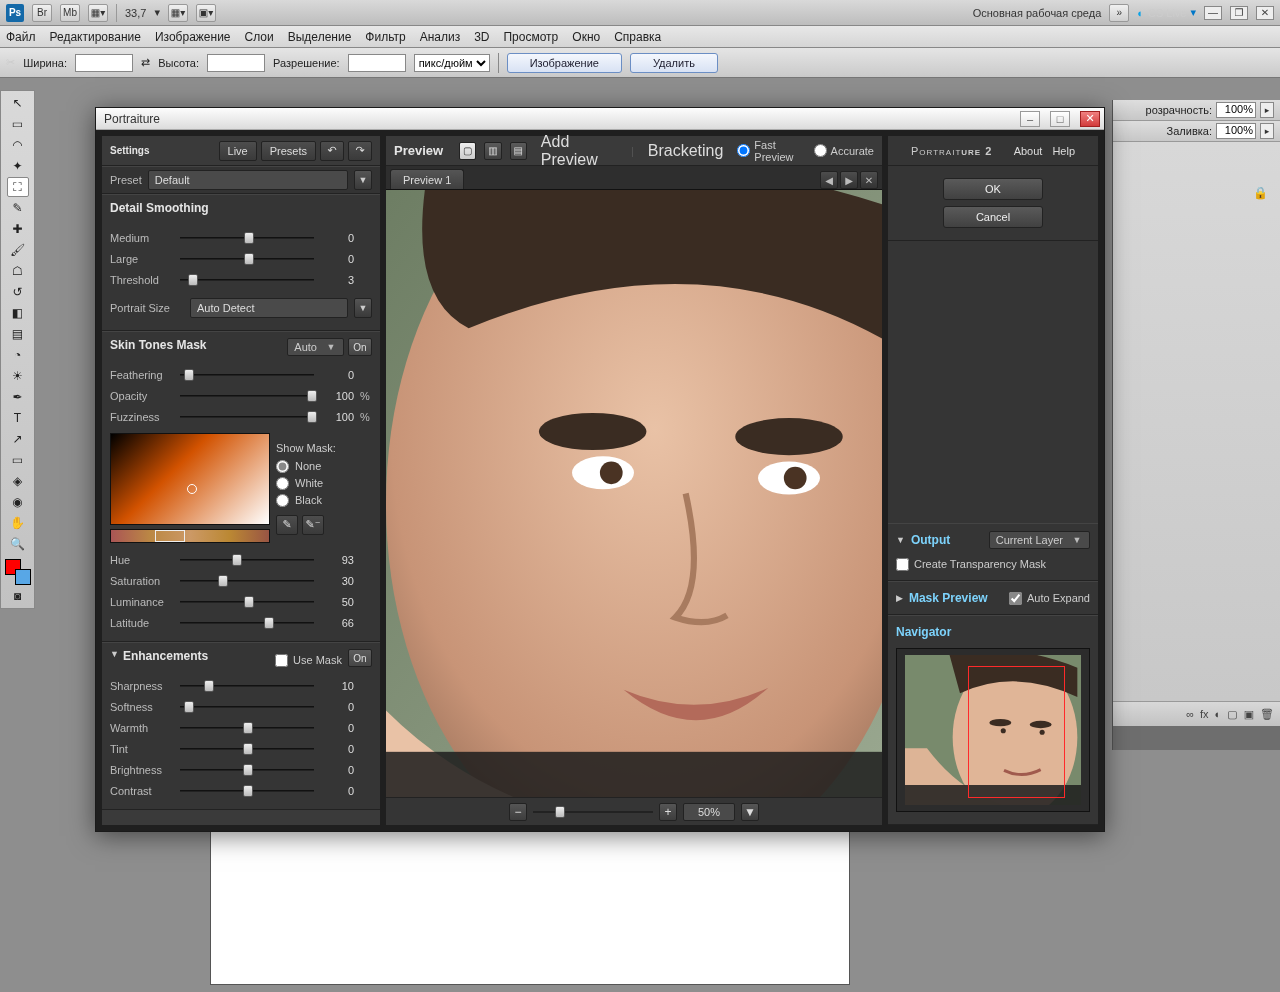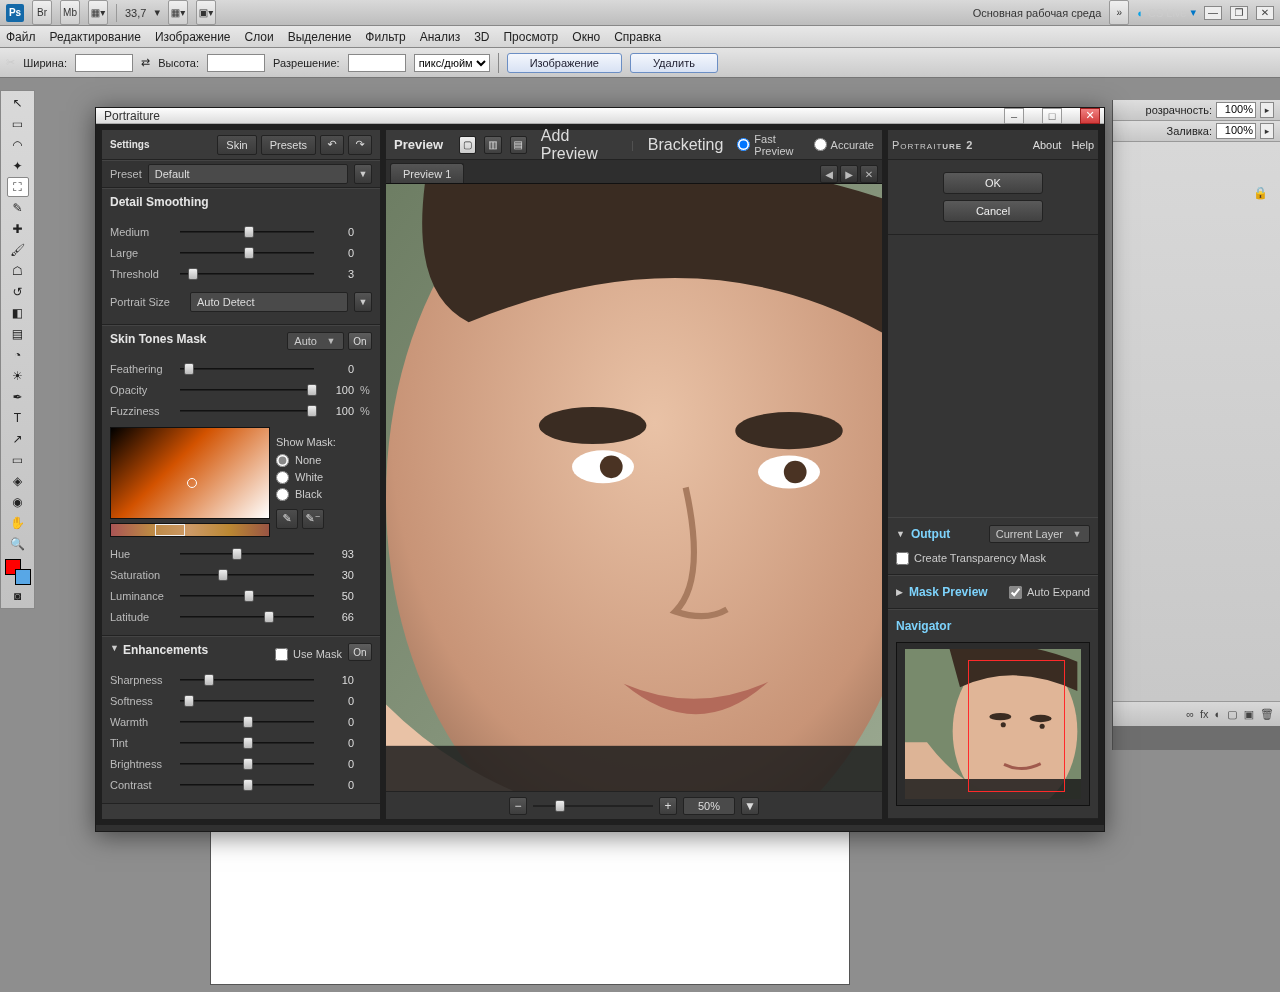--- a/index.html
+++ b/index.html
@@ -1,20 +1,20 @@
 <!DOCTYPE html>
 <html><head>
 <meta charset="utf-8">
 <style>
 *{box-sizing:border-box;margin:0;padding:0;font-family:Tahoma,Arial,sans-serif;font-size:11px;color:#ccc;-webkit-user-select:none;user-select:none}
 body{background:#8e8e8e;width:1280px;height:992px;overflow:hidden;position:relative}
 
 .ps-top{background:linear-gradient(#d9d9d9,#bdbdbd);border-bottom:1px solid #888;height:26px;display:flex;align-items:center;padding:0 6px;gap:8px}
 .ps-top .logo{width:18px;height:18px;background:#1469a8;color:#fff;font-weight:bold;font-size:10px;display:flex;align-items:center;justify-content:center;border-radius:2px}
-.ps-top .tbtn{width:20px;height:25px;background:linear-gradient(#f0f0f0,#cfcfcf);border:1px solid #999;border-radius:2px;display:flex;align-items:center;justify-content:center;color:#333;font-size:10px}
+.ps-top .tbtn{width:20px;height:18px;background:linear-gradient(#f0f0f0,#cfcfcf);border:1px solid #999;border-radius:2px;display:flex;align-items:center;justify-content:center;color:#333;font-size:10px}
 .ps-top .sep{width:1px;height:18px;background:#999}
 .ps-top .zoom{color:#333;font-size:11px}
 .ps-top .spacer{flex:1}
 .ps-top .ws{color:#333;font-size:11px}
 .ps-top .cslive{color:#0077c8;font-size:11px;display:flex;align-items:center;gap:4px}
 .ps-top .winbtn{width:18px;height:14px;border:1px solid #888;background:#eee;color:#444;font-size:10px;display:flex;align-items:center;justify-content:center}
 .ps-menu{background:linear-gradient(#e8e8e8,#d5d5d5);border-bottom:1px solid #888;height:22px;display:flex;align-items:center;padding:0 6px;gap:14px}
 .ps-menu span{color:#222;font-size:12px}
 .ps-opts{background:linear-gradient(#e5e5e5,#cacaca);border-bottom:1px solid #777;height:30px;display:flex;align-items:center;padding:0 6px;gap:8px}
 .ps-opts .lbl{color:#222;font-size:11px}
@@ -31,21 +31,21 @@
 
 .rpanel{position:absolute;right:0;top:100px;width:168px;height:650px;background:#6e6e6e;border-left:1px solid #555}
 .rpanel .row{display:flex;align-items:center;justify-content:flex-end;gap:4px;background:linear-gradient(#dedede,#c8c8c8);padding:2px 6px;border-bottom:1px solid #999}
 .rpanel .row .lbl{color:#222;font-size:11px}
 .rpanel .row .pct{width:40px;height:16px;background:#fff;border:1px solid #888;color:#000;font-size:11px;text-align:right;padding-right:2px}
 .rpanel .row .arrow{width:14px;height:16px;border:1px solid #888;background:#eee;color:#333;font-size:9px;display:flex;align-items:center;justify-content:center}
 
 .docstub{position:absolute;left:210px;top:830px;width:640px;height:155px;background:#fff;border:1px solid #555}
 
 .dlg{position:absolute;left:95px;top:107px;width:1010px;height:725px;background:#303030;border:1px solid #1a1a1a;box-shadow:0 4px 24px rgba(0,0,0,.5)}
-.dlg-title{height:16px;background:linear-gradient(#fdfdfd,#dcdcdc);border-bottom:1px solid #aaa;display:flex;align-items:center;padding:0 4px 0 8px;gap:18px}
+.dlg-title{height:22px;background:linear-gradient(#fdfdfd,#dcdcdc);border-bottom:1px solid #aaa;display:flex;align-items:center;padding:0 4px 0 8px;gap:10px}
 .dlg-title .t{color:#333;font-size:12px;flex:1}
 .dlg-title .wb{width:20px;height:16px;border:1px solid #999;background:linear-gradient(#fff,#e5e5e5);display:flex;align-items:center;justify-content:center;font-size:11px;color:#555}
 .dlg-title .wb.close{background:linear-gradient(#f08080,#d23b3b);color:#fff;border-color:#a02020}
 .dlg-body{display:flex;height:calc(100% - 22px);background:#1f1f1f;padding:6px;gap:6px}
 
 .settings{width:278px;background:#3a3a3a;display:flex;flex-direction:column}
 .settings-hdr{display:flex;align-items:center;height:30px;padding:0 8px;background:#3a3a3a;border-bottom:1px solid #222}
 .settings-hdr .title{flex:1;color:#e5e5e5;font-size:10px;font-weight:bold}
 .hbtn{height:20px;padding:0 8px;background:linear-gradient(#4d4d4d,#3a3a3a);border:1px solid #222;color:#ddd;font-size:11px;border-radius:2px;display:flex;align-items:center;justify-content:center;margin-left:4px}
 .hbtn.icon{width:24px;padding:0}
@@ -95,21 +95,21 @@
 .img-wrap{flex:1;background:#222;position:relative;overflow:hidden}
 .face{position:absolute;inset:0}
 .zoom-bar{height:28px;display:flex;align-items:center;justify-content:center;gap:6px;background:#353535;border-top:1px solid #222}
 .zbtn{width:18px;height:18px;background:linear-gradient(#555,#3d3d3d);border:1px solid #222;display:flex;align-items:center;justify-content:center;color:#ddd;font-size:12px;border-radius:2px}
 .zslider{width:120px;height:14px;position:relative}
 .zslider .track{position:absolute;left:0;right:0;top:6px;height:2px;background:#222}
 .zslider .thumb{position:absolute;top:1px;left:18%;width:10px;height:12px;background:linear-gradient(#eee,#bbb);border:1px solid #555;border-radius:2px}
 .zval{width:52px;height:18px;background:#4a4a4a;border:1px solid #222;color:#ddd;font-size:11px;display:flex;align-items:center;justify-content:center;border-radius:2px}
 
 .rside{width:210px;display:flex;flex-direction:column;background:#353535}
-.rside-hdr{display:flex;align-items:center;height:30px;padding:0 4px;gap:10px;border-bottom:1px solid #222}
+.rside-hdr{display:flex;align-items:center;height:30px;padding:0 23px;gap:10px;border-bottom:1px solid #222}
 .rside-hdr .logo{color:#eee;font-size:13px;font-variant:small-caps;letter-spacing:1px;flex:1}
 .rside-hdr .link{color:#ddd;font-size:11px}
 .okcancel{display:flex;flex-direction:column;align-items:center;gap:6px;padding:12px 0;border-bottom:1px solid #222}
 .okcancel button{width:100px;height:22px;background:linear-gradient(#5a5a5a,#414141);border:1px solid #222;color:#eee;font-size:11px;border-radius:3px}
 .rspacer{flex:1}
 .collapsible{border-top:1px solid #444;border-bottom:1px solid #222;padding:6px 8px;background:#353535}
 .collapsible .row{display:flex;align-items:center;gap:6px;height:20px}
 .collapsible .t{color:#7dd3fc;font-size:12px;font-weight:bold;flex:1}
 .navigator .thumb-box{margin:6px 0;padding:6px;background:#2c2c2c;border:1px solid #111;display:flex;justify-content:center}
 .nav-img{width:176px;height:150px;position:relative;overflow:hidden}
@@ -227,21 +227,21 @@
     <span class="t">Portraiture</span>
     <div class="wb">–</div>
     <div class="wb">□</div>
     <div class="wb close">✕</div>
   </div>
   <div class="dlg-body">
 
     <div class="settings">
       <div class="settings-hdr">
         <span class="title">Settings</span>
-        <div class="hbtn">Skin</div>
+        <div class="hbtn">Live</div>
         <div class="hbtn">Presets</div>
         <div class="hbtn icon">↶</div>
         <div class="hbtn icon">↷</div>
       </div>
       <div class="preset-row">
         <span class="lbl">Preset</span>
         <div class="combo">Default</div>
         <div class="arrow">▼</div>
       </div>
 

